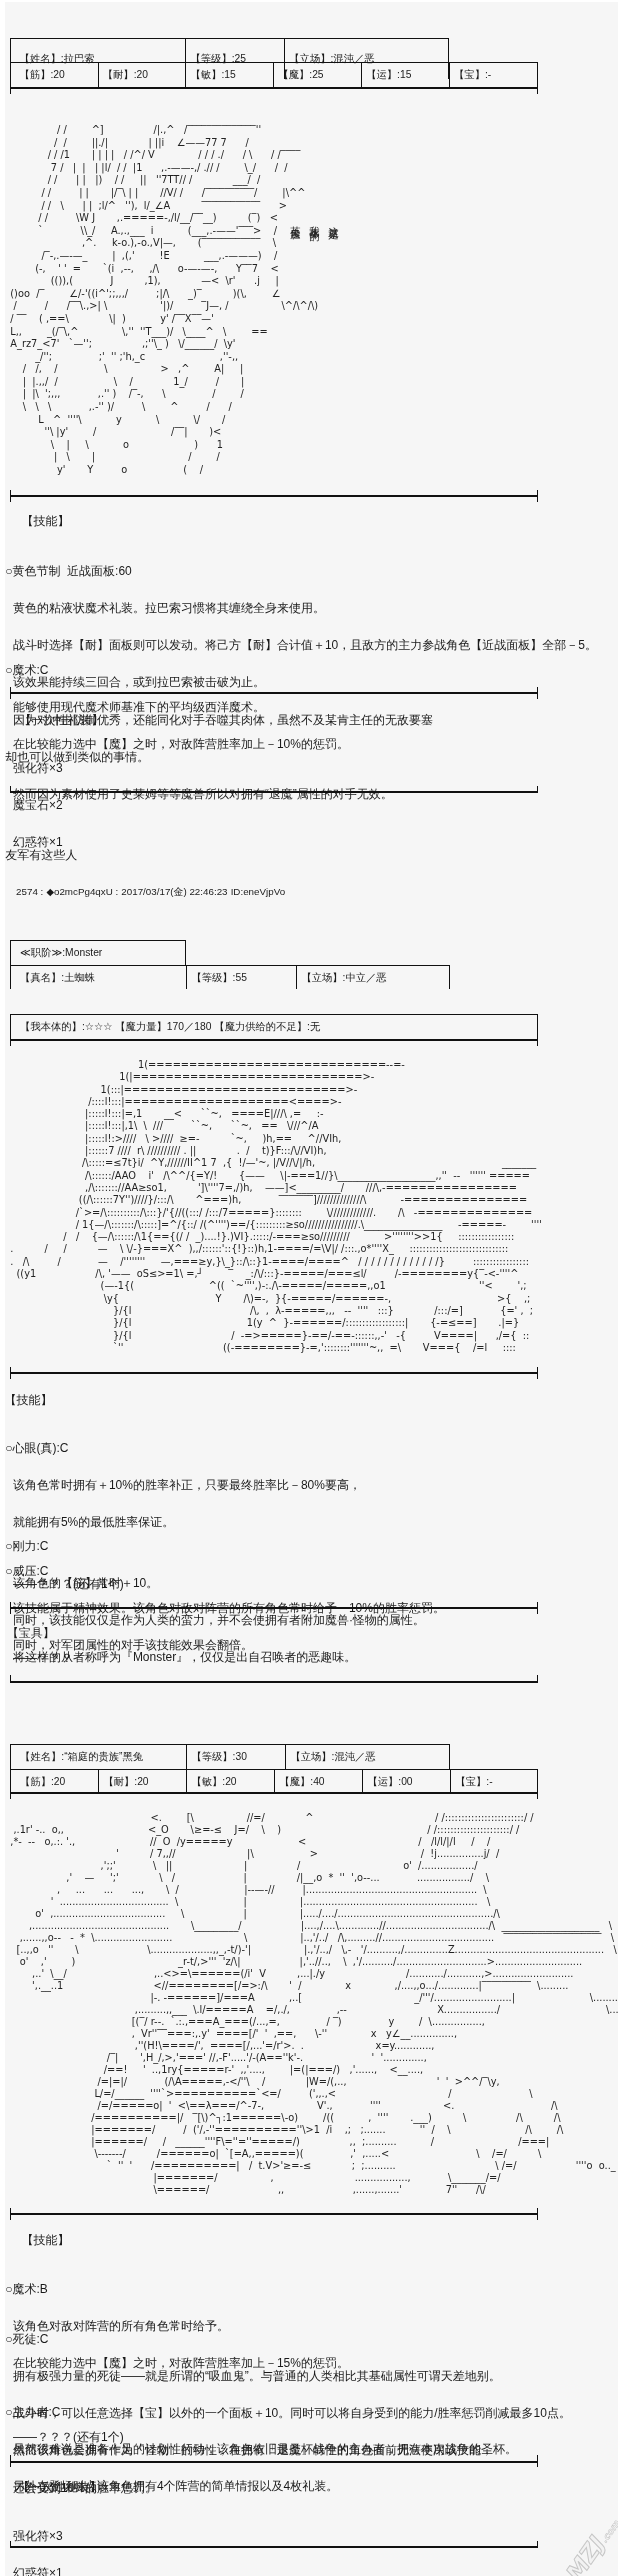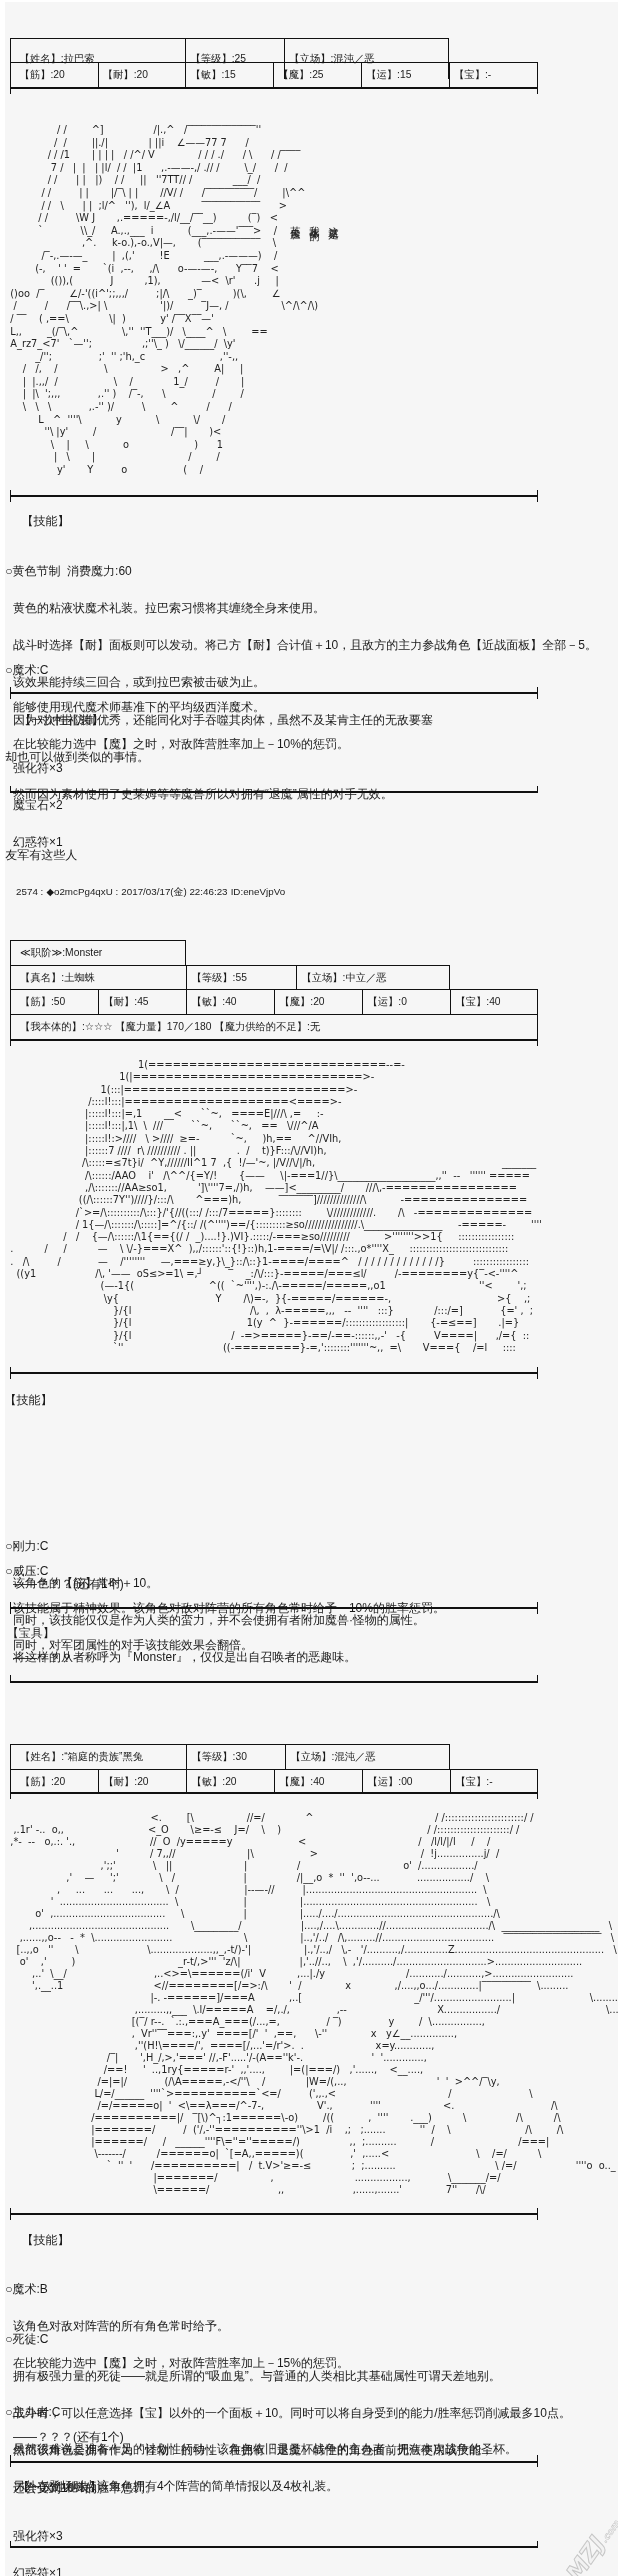--- a/index.html
+++ b/index.html
@@ -79,21 +79,21 @@
 我本体的
 英俊脸</div>
 
   <div class="hline" style="left:10.3px;top:495px;width:528px;"></div>
   <div class="tick" style="left:10.3px;top:490px;height:12px;"></div>
   <div class="tick" style="left:537px;top:490px;height:12px;"></div>
 
   <div class="txt" style="left:21.6px;top:515px;">【技能】</div>
 
   <div class="txt" style="left:5.2px;top:540px;">
-    <div>○黄色节制  消费魔力:60</div>
+    <div>○黄色节制  近战面板:60</div>
     <div class="ind">黄色的粘液状魔术礼装。拉巴索习惯将其缠绕全身来使用。</div>
     <div class="ind">战斗时选择【耐】面板则可以发动。将己方【耐】合计值＋10，且敌方的主力参战角色【近战面板】全部－5。</div>
     <div class="ind">该效果能持续三回合，或到拉巴索被击破为止。</div>
     <div class="ind">因为对冲击防御优秀，还能同化对手吞噬其肉体，虽然不及某肯主任的无敌要塞</div>
     <div>却也可以做到类似的事情。</div>
     <div class="ind">然而因为素材使用了史莱姆等等魔兽所以对拥有“退魔”属性的对手无效。</div>
   </div>
 
   <div class="txt" style="left:5.2px;top:639px;">
     <div>○魔术:C</div>
@@ -121,28 +121,20 @@
     <span>2574 :</span><span>◆o2mcPg4qxU :</span><span>2017/03/17(金) 22:46:23</span><span>ID:eneVjpVo</span>
   </div>
 
   <div class="row" style="left:10.3px;top:940px;width:176px;height:25px;">
     <div class="cell first last" style="width:199px">≪职阶≫:Monster</div>
   </div>
   <div class="row" style="left:10.3px;top:965px;width:440px;height:24px;">
     <div class="cell first" style="width:176px">【真名】:土蜘蛛</div>
     <div class="cell" style="width:110px">【等级】:55</div>
     <div class="cell last" style="width:154px">【立场】:中立／恶</div>
-  </div>
-  <div class="row" style="left:10.3px;top:989px;width:528px;height:25px;">
-    <div class="cell first" style="width:88px">【筋】:50</div>
-    <div class="cell" style="width:88px">【耐】:45</div>
-    <div class="cell" style="width:88px">【敏】:40</div>
-    <div class="cell" style="width:88px">【魔】:20</div>
-    <div class="cell" style="width:88px">【运】:0</div>
-    <div class="cell last" style="width:88px">【宝】:40</div>
   </div>
   <div class="row" style="left:10.3px;top:1014px;width:528px;height:25px;">
     <div class="cell first last" style="width:528px;">
       <span>【我本体的】:☆☆☆</span><span> </span><span>【魔力量】170／180</span><span> </span><span>【魔力供给的不足】:无</span>
     </div>
   </div>
   <div class="hline" style="left:10.3px;top:1039px;width:528px;"></div>
   <div class="tick" style="left:10.3px;top:1039px;height:7.2px;"></div>
   <div class="tick" style="left:537px;top:1039px;height:7.2px;"></div>
 
@@ -170,20 +162,25 @@
                                  }/{l                                     1(y  ^  }-======/::::::::::::::::::|       {-=≤==]       .|=}
                                  }/{l                                /  -=&gt;=====}-==/-==-::::::,,-'   -{         V====|      ,/={  ::
                                  `''                                ((-========}-=,'::::::::'''''''~,,  =\       V==={    /=l     ::::</pre>
 
   <div class="hline" style="left:10.3px;top:1372px;width:528px;"></div>
   <div class="tick" style="left:10.3px;top:1367px;height:12px;"></div>
   <div class="tick" style="left:537px;top:1367px;height:12px;"></div>
 
   <div class="txt" style="left:4.6px;top:1394px;">【技能】</div>
 
+  <div class="txt" style="left:5.2px;top:1417px;">
+    <div>○心眼(真):C</div>
+    <div class="ind">该角色常时拥有＋10%的胜率补正，只要最终胜率比－80%要高，</div>
+    <div class="ind">就能拥有5%的最低胜率保证。</div>
+  </div>
   <div class="txt" style="left:5.2px;top:1540px;">
     <div>○威压:C</div>
     <div class="ind">该技能属于精神效果。该角色对敌对阵营的所有角色常时给予－10%的胜率惩罚。</div>
     <div class="ind">同时，对军团属性的对手该技能效果会翻倍。</div>
   </div>
   <div class="txt" style="left:5.2px;top:1515px;">
     <div>○刚力:C</div>
     <div class="ind">该角色的【筋】常时＋10。</div>
     <div class="ind">同时，该技能仅仅是作为人类的蛮力，并不会使拥有者附加魔兽·怪物的属性。</div>
     <div class="ind">将这样的从者称呼为『Monster』，仅仅是出自召唤者的恶趣味。</div>

